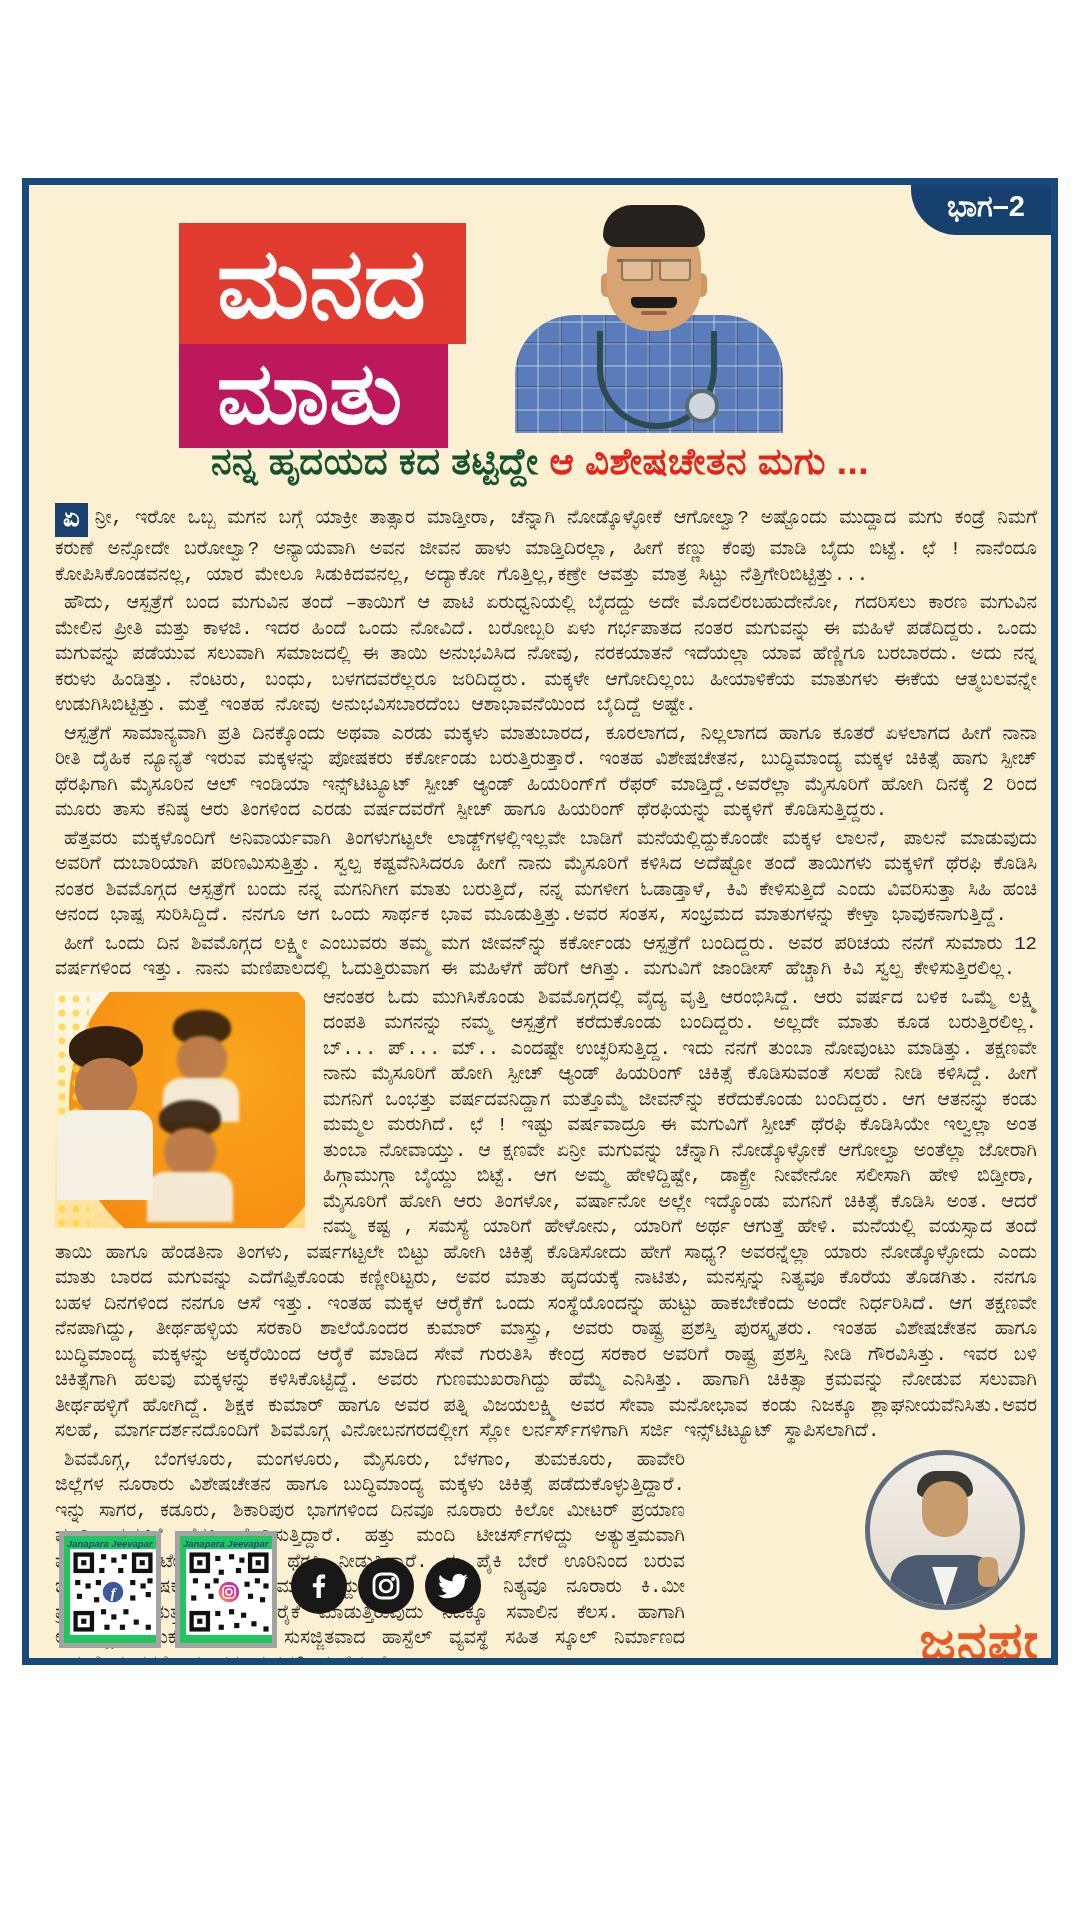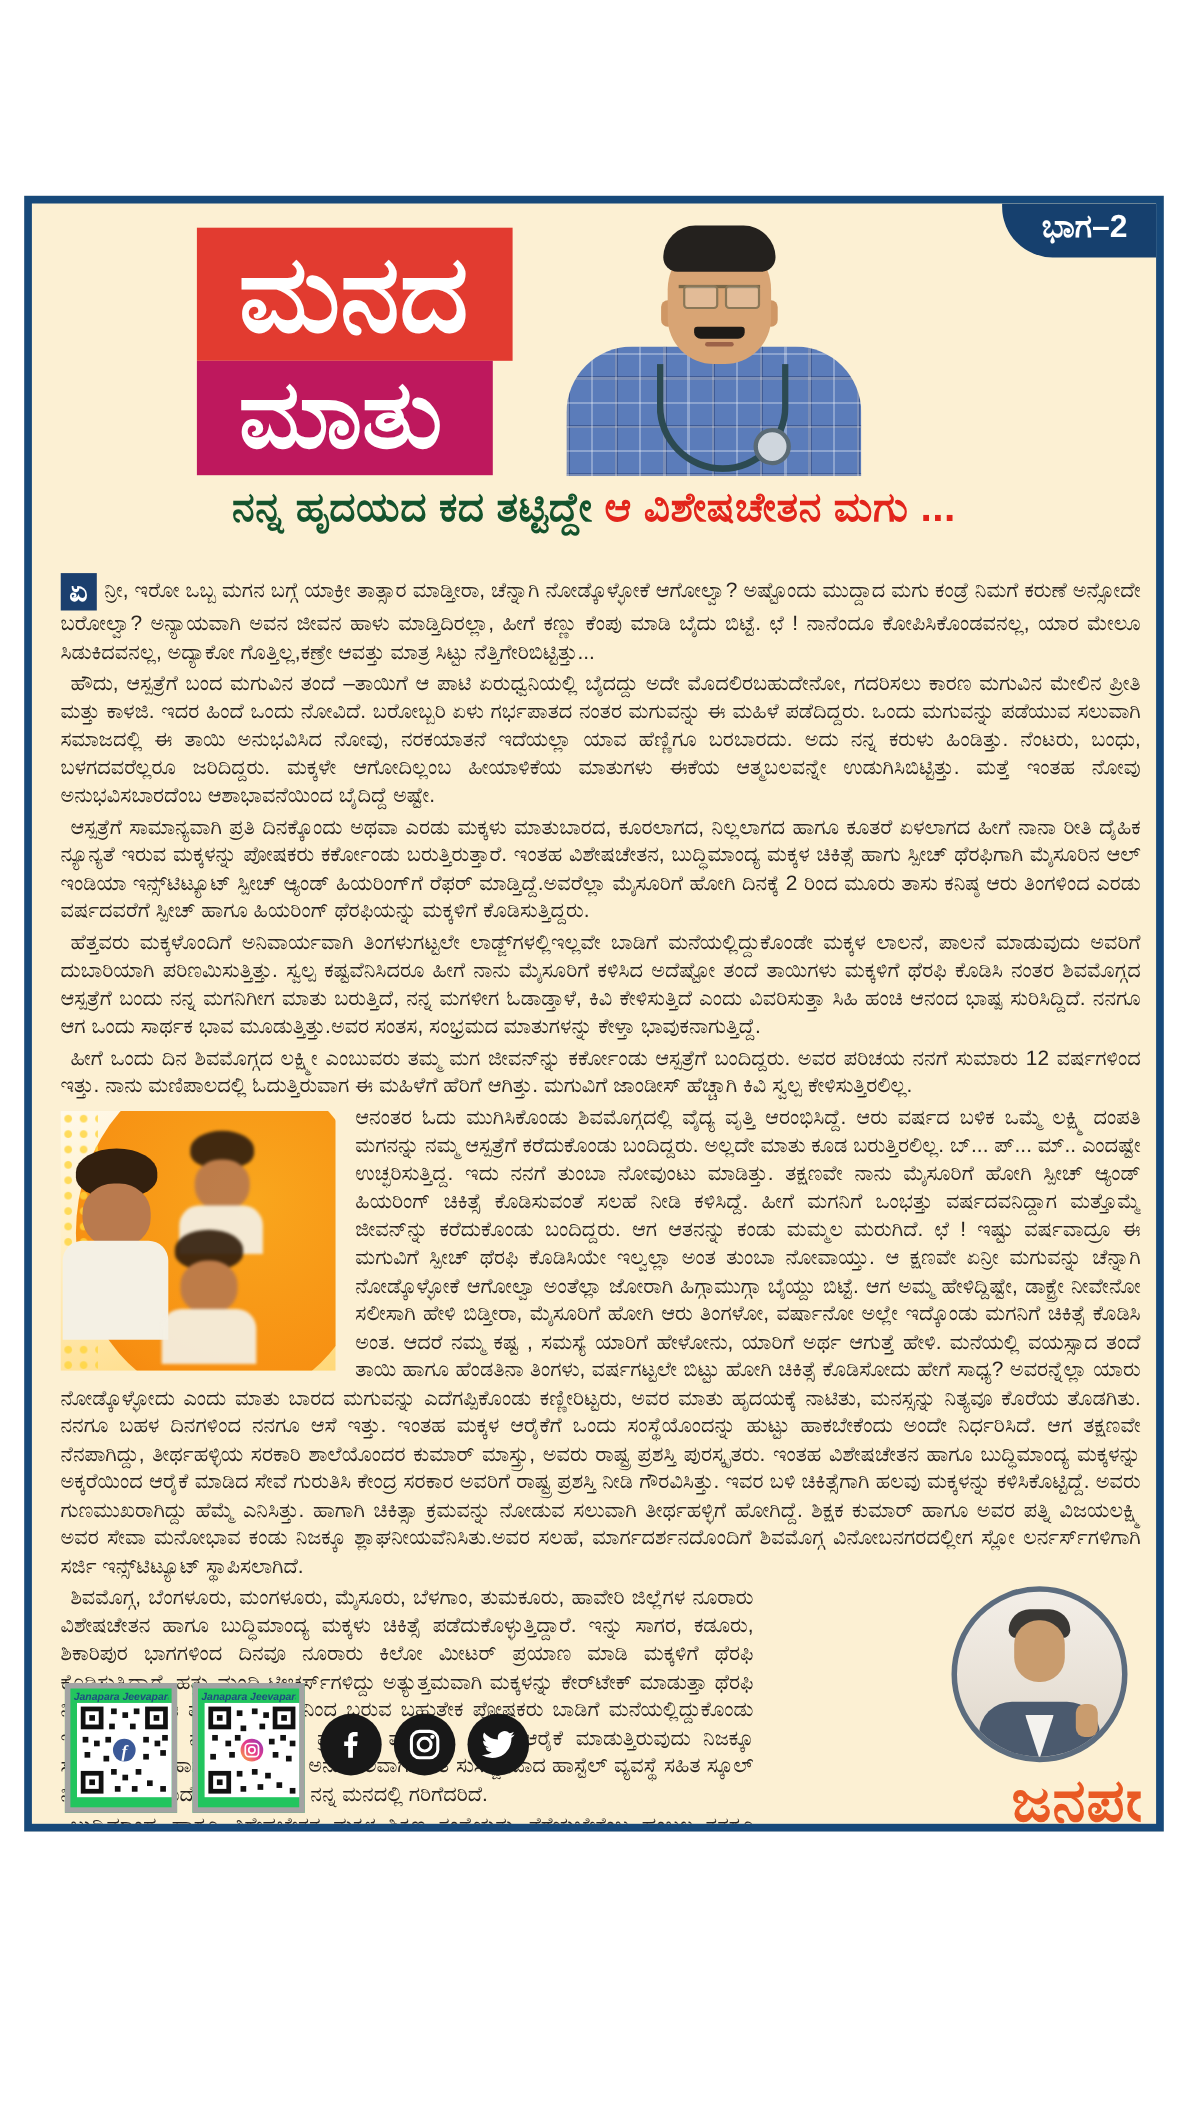--- a/index.html
+++ b/index.html
@@ -4,21 +4,21 @@
 <style>
   html,body{margin:0;padding:0;background:#ffffff;}
   .page{position:relative;width:1080px;height:1920px;background:#ffffff;overflow:hidden;
         font-family:"Liberation Sans","DejaVu Sans",sans-serif;}
   .frame{position:absolute;left:22px;top:178px;width:1036px;height:1487px;box-sizing:border-box;
          border:7px solid #17497a;background:#fcf0d3;overflow:hidden;}
   
   .badge{position:absolute;top:0;right:0;background:#16406e;color:#fff;font-weight:bold;
          font-size:29px;padding:5px 26px 11px 36px;border-bottom-left-radius:46px;z-index:5;}
   
-  .masthead{position:absolute;left:150px;top:22px;z-index:2;}
+  .masthead{position:absolute;left:150px;top:38px;z-index:2;}
   .m-red{display:table;background:#e23b30;color:#fff;font-weight:bold;font-size:97px;
          line-height:1.02;padding:12px 40px 10px 38px;}
   .m-navy{display:table;background:#be185d;color:#fff;font-weight:bold;font-size:86px;
           line-height:1.0;padding:6px 46px 12px 38px;}
   
   .doc-photo{position:absolute;left:476px;top:8px;width:282px;height:240px;z-index:1;overflow:hidden;}
   .d-shirt{position:absolute;bottom:0;left:10px;right:4px;height:118px;border-radius:60px 60px 0 0;
            background-color:#5b7cba;
            background-image:
              repeating-linear-gradient(0deg, rgba(255,255,255,.30) 0 2px, transparent 2px 22px),
@@ -41,22 +41,22 @@
   .d-mouth{position:absolute;top:118px;left:136px;width:26px;height:4px;background:#9c6248;border-radius:3px;}
   .d-steth{position:absolute;bottom:4px;left:92px;width:108px;height:92px;border:6px solid #2c4a52;
            border-top:none;border-radius:0 0 60px 60px;}
   .d-chest{position:absolute;bottom:10px;left:180px;width:26px;height:26px;border-radius:50%;
            background:#cfd6dd;border:4px solid #5a6a74;}
   
   .headline{position:absolute;left:0;top:256px;width:100%;text-align:center;font-weight:bold;
             font-size:37px;letter-spacing:0.5px;z-index:3;}
   .hl-blue{color:#14532d;} .hl-red{color:#e2251b;}
   
-  .body{position:absolute;left:26px;top:336px;width:982px;height:1338px;overflow:hidden;
-        font-size:19px;line-height:25.5px;color:#29231f;text-align:justify;}
+  .body{position:absolute;left:26px;top:318px;width:982px;height:1338px;overflow:hidden;
+        font-size:19px;line-height:25.5px;color:#29231f;text-align:justify;font-family:Liberation Mono, monospace;}
   .body p{margin:0 0 3px 0;}
   .body p.ind{text-indent:9px;}
   .dropcap{display:inline-block;background:#1b3f6e;color:#fff;font-weight:bold;font-size:26px;
            line-height:1;padding:3px 8px 5px;margin-right:7px;vertical-align:-3px;}
   
   .kids-photo{float:left;width:250px;height:236px;margin:6px 18px 4px 0;position:relative;
               overflow:hidden;background:linear-gradient(160deg,#fff9ea 0%,#ffeec2 40%,#ffd878 100%);}
   .k-blob{position:absolute;right:-34px;top:-44px;width:270px;height:310px;border-radius:50%;
           background:radial-gradient(circle at 60% 40%, #f9a61d 0%, #f78f12 70%, #ef7d0b 100%);}
   .k-dots{position:absolute;left:0;top:0;width:34px;height:100%;

